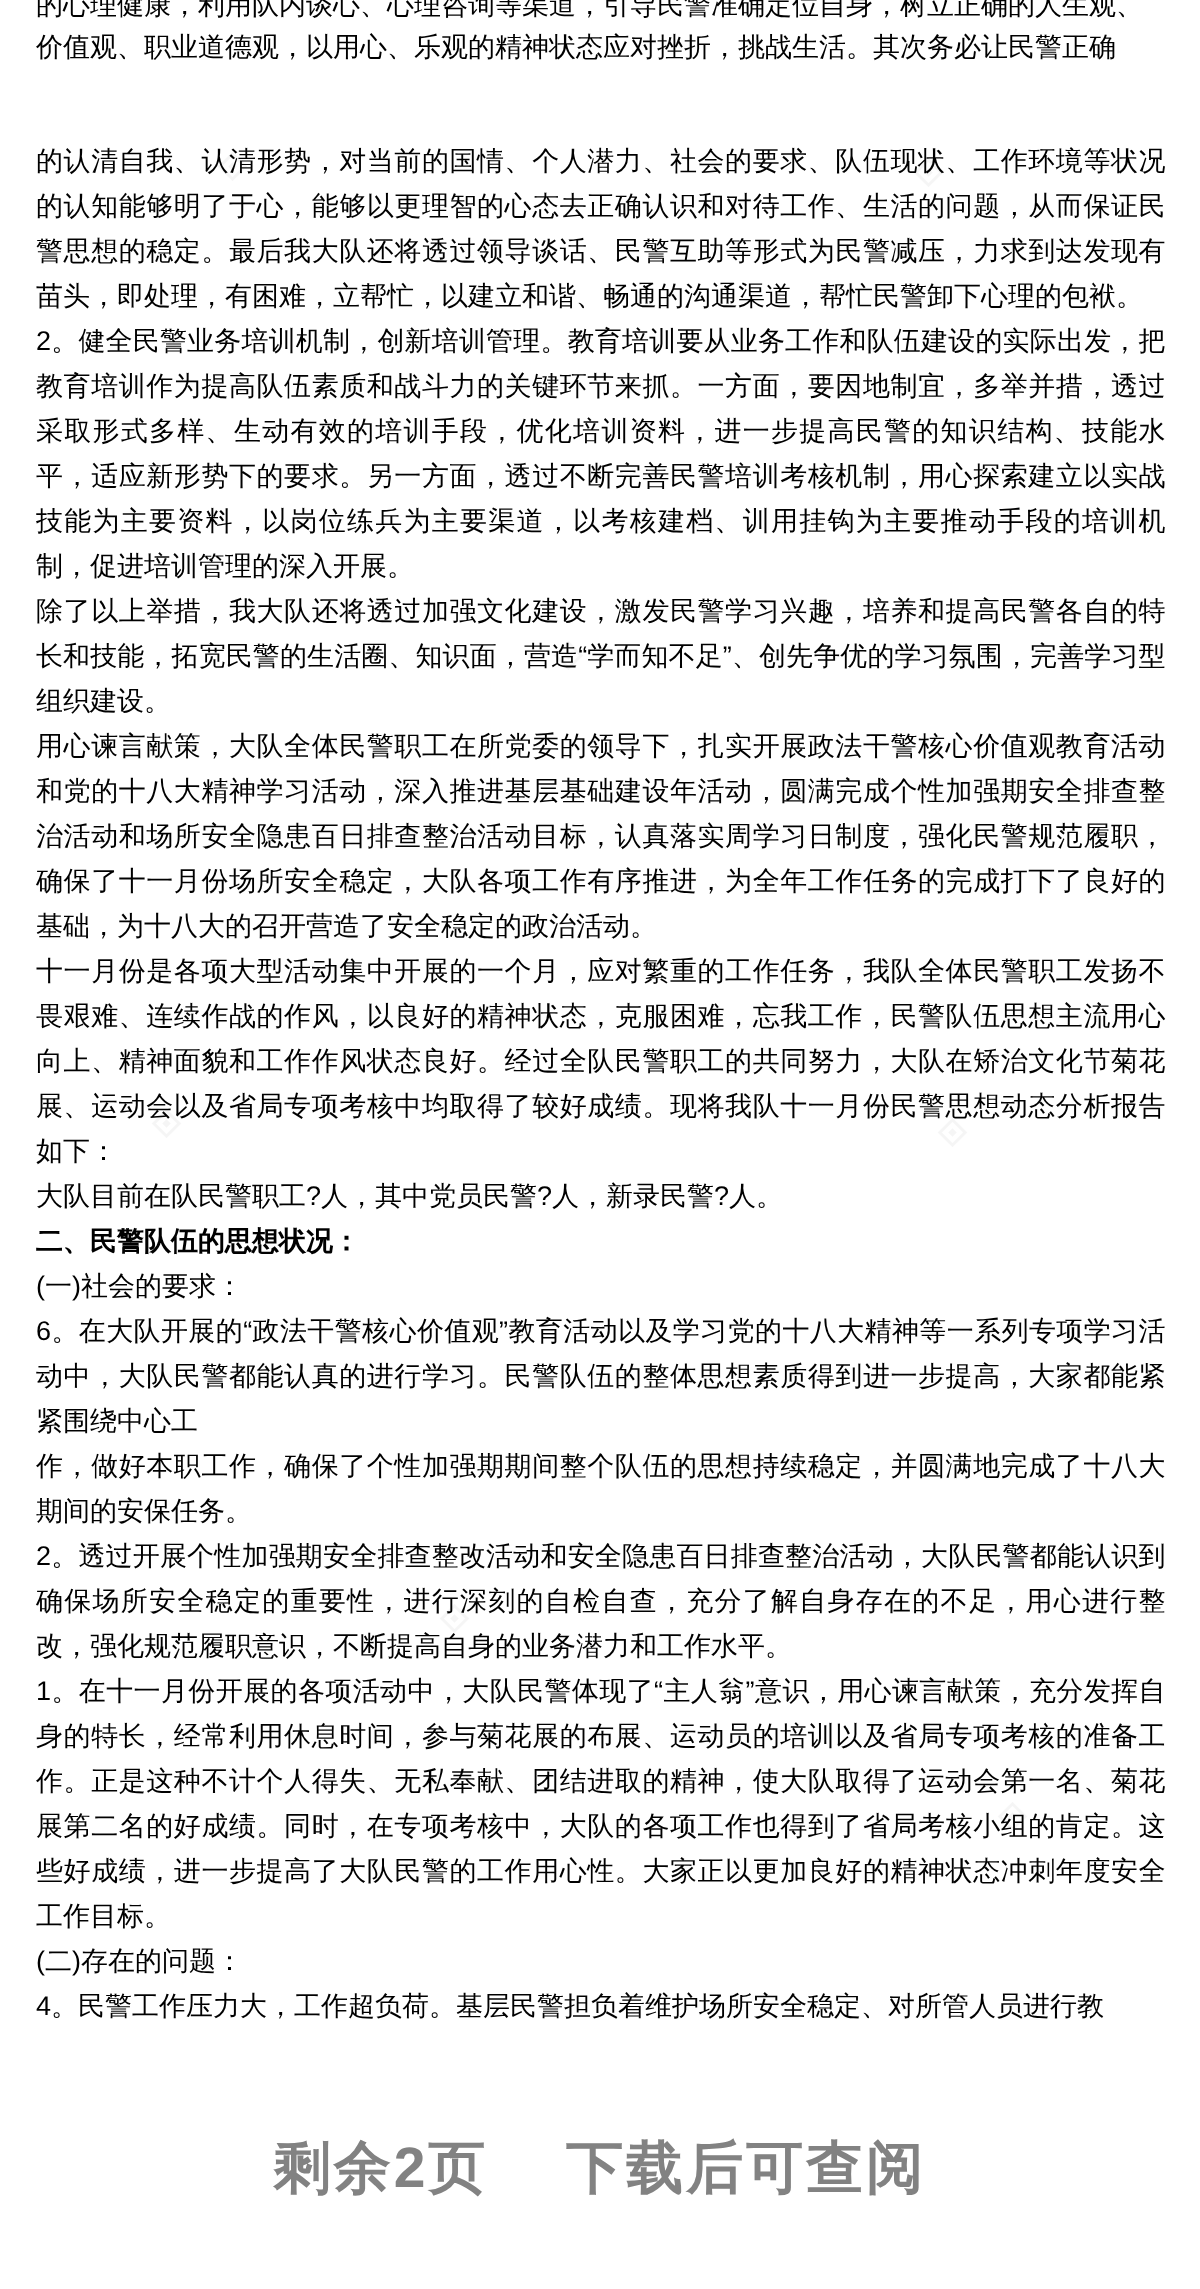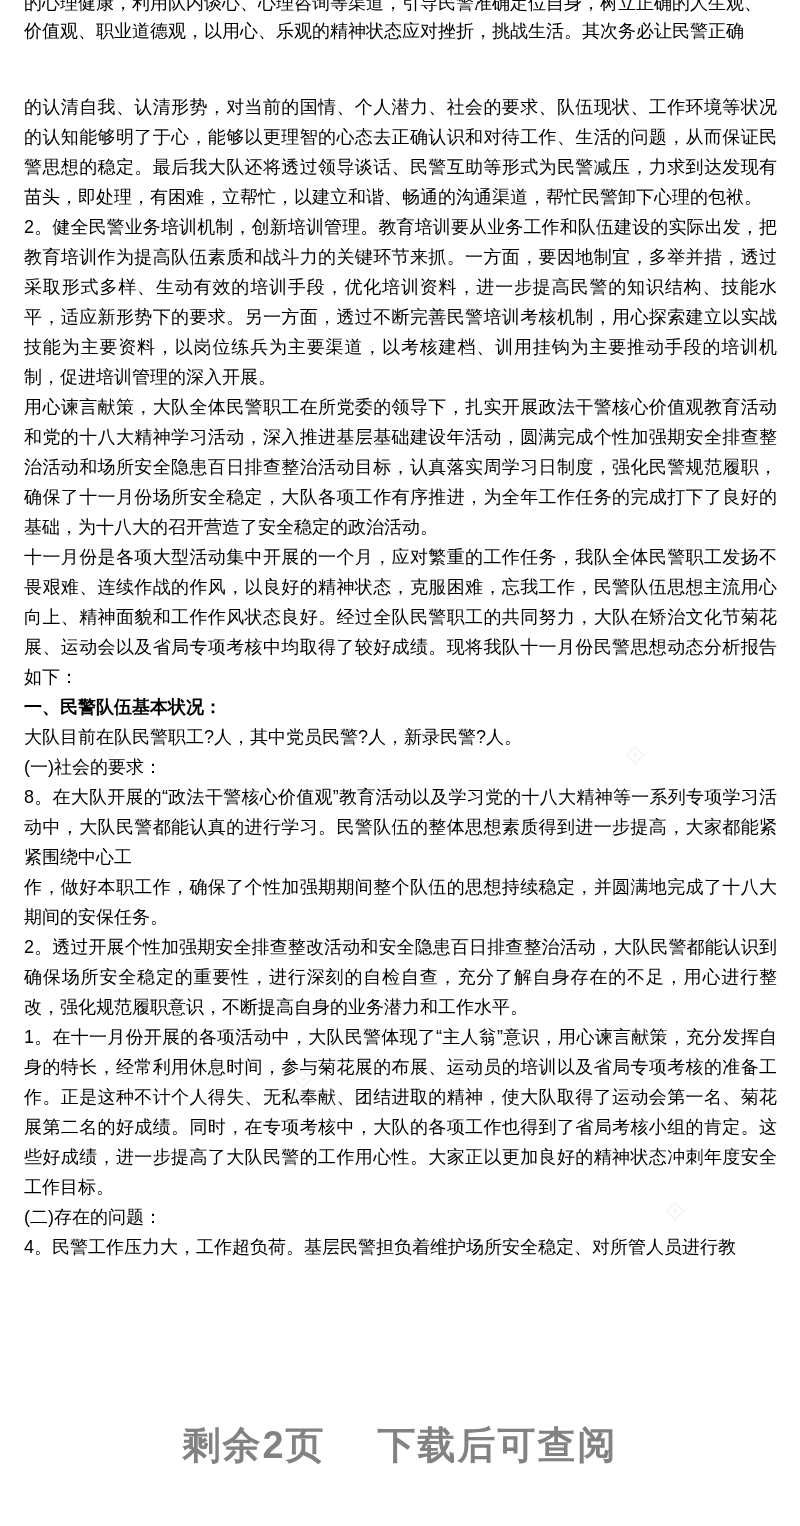--- a/index.html
+++ b/index.html
@@ -77,28 +77,29 @@
   <div class="clip-wrap">
     <p class="para">的心理健康，利用队内谈心、心理咨询等渠道，引导民警准确定位自身，树立正确的人生观、</p>
   </div>
 
   <p class="para">价值观、职业道德观，以用心、乐观的精神状态应对挫折，挑战生活。其次务必让民警正确</p>
 
   <div class="page-gap"></div>
 
   <p class="para">的认清自我、认清形势，对当前的国情、个人潜力、社会的要求、队伍现状、工作环境等状况的认知能够明了于心，能够以更理智的心态去正确认识和对待工作、生活的问题，从而保证民警思想的稳定。最后我大队还将透过领导谈话、民警互助等形式为民警减压，力求到达发现有苗头，即处理，有困难，立帮忙，以建立和谐、畅通的沟通渠道，帮忙民警卸下心理的包袱。</p>
   <p class="para">2。健全民警业务培训机制，创新培训管理。教育培训要从业务工作和队伍建设的实际出发，把教育培训作为提高队伍素质和战斗力的关键环节来抓。一方面，要因地制宜，多举并措，透过采取形式多样、生动有效的培训手段，优化培训资料，进一步提高民警的知识结构、技能水平，适应新形势下的要求。另一方面，透过不断完善民警培训考核机制，用心探索建立以实战技能为主要资料，以岗位练兵为主要渠道，以考核建档、训用挂钩为主要推动手段的培训机制，促进培训管理的深入开展。</p>
+  <p class="para">除了以上举措，我大队还将透过加强文化建设，激发民警学习兴趣，培养和提高民警各自的特长和技能，拓宽民警的生活圈、知识面，营造“学而知不足”、创先争优的学习氛围，完善学习型组织建设。</p>
   <p class="para">用心谏言献策，大队全体民警职工在所党委的领导下，扎实开展政法干警核心价值观教育活动和党的十八大精神学习活动，深入推进基层基础建设年活动，圆满完成个性加强期安全排查整治活动和场所安全隐患百日排查整治活动目标，认真落实周学习日制度，强化民警规范履职，确保了十一月份场所安全稳定，大队各项工作有序推进，为全年工作任务的完成打下了良好的基础，为十八大的召开营造了安全稳定的政治活动。</p>
   <p class="para">十一月份是各项大型活动集中开展的一个月，应对繁重的工作任务，我队全体民警职工发扬不畏艰难、连续作战的作风，以良好的精神状态，克服困难，忘我工作，民警队伍思想主流用心向上、精神面貌和工作作风状态良好。经过全队民警职工的共同努力，大队在矫治文化节菊花展、运动会以及省局专项考核中均取得了较好成绩。现将我队十一月份民警思想动态分析报告如下：</p>
 
-  <p class="para bold">一、民警队伍基本状况：</p>
   <p class="para">大队目前在队民警职工?人，其中党员民警?人，新录民警?人。</p>
+  <p class="para bold">二、民警队伍的思想状况：</p>
 
   <p class="para">(一)社会的要求：</p>
-  <p class="para">8。在大队开展的“政法干警核心价值观”教育活动以及学习党的十八大精神等一系列专项学习活动中，大队民警都能认真的进行学习。民警队伍的整体思想素质得到进一步提高，大家都能紧紧围绕中心工</p>
+  <p class="para">6。在大队开展的“政法干警核心价值观”教育活动以及学习党的十八大精神等一系列专项学习活动中，大队民警都能认真的进行学习。民警队伍的整体思想素质得到进一步提高，大家都能紧紧围绕中心工</p>
   <p class="para">作，做好本职工作，确保了个性加强期期间整个队伍的思想持续稳定，并圆满地完成了十八大期间的安保任务。</p>
   <p class="para">2。透过开展个性加强期安全排查整改活动和安全隐患百日排查整治活动，大队民警都能认识到确保场所安全稳定的重要性，进行深刻的自检自查，充分了解自身存在的不足，用心进行整改，强化规范履职意识，不断提高自身的业务潜力和工作水平。</p>
   <p class="para">1。在十一月份开展的各项活动中，大队民警体现了“主人翁”意识，用心谏言献策，充分发挥自身的特长，经常利用休息时间，参与菊花展的布展、运动员的培训以及省局专项考核的准备工作。正是这种不计个人得失、无私奉献、团结进取的精神，使大队取得了运动会第一名、菊花展第二名的好成绩。同时，在专项考核中，大队的各项工作也得到了省局考核小组的肯定。这些好成绩，进一步提高了大队民警的工作用心性。大家正以更加良好的精神状态冲刺年度安全工作目标。</p>
 
   <p class="para">(二)存在的问题：</p>
   <p class="para">4。民警工作压力大，工作超负荷。基层民警担负着维护场所安全稳定、对所管人员进行教</p>
 
 </div>
 
 <div class="footer">

